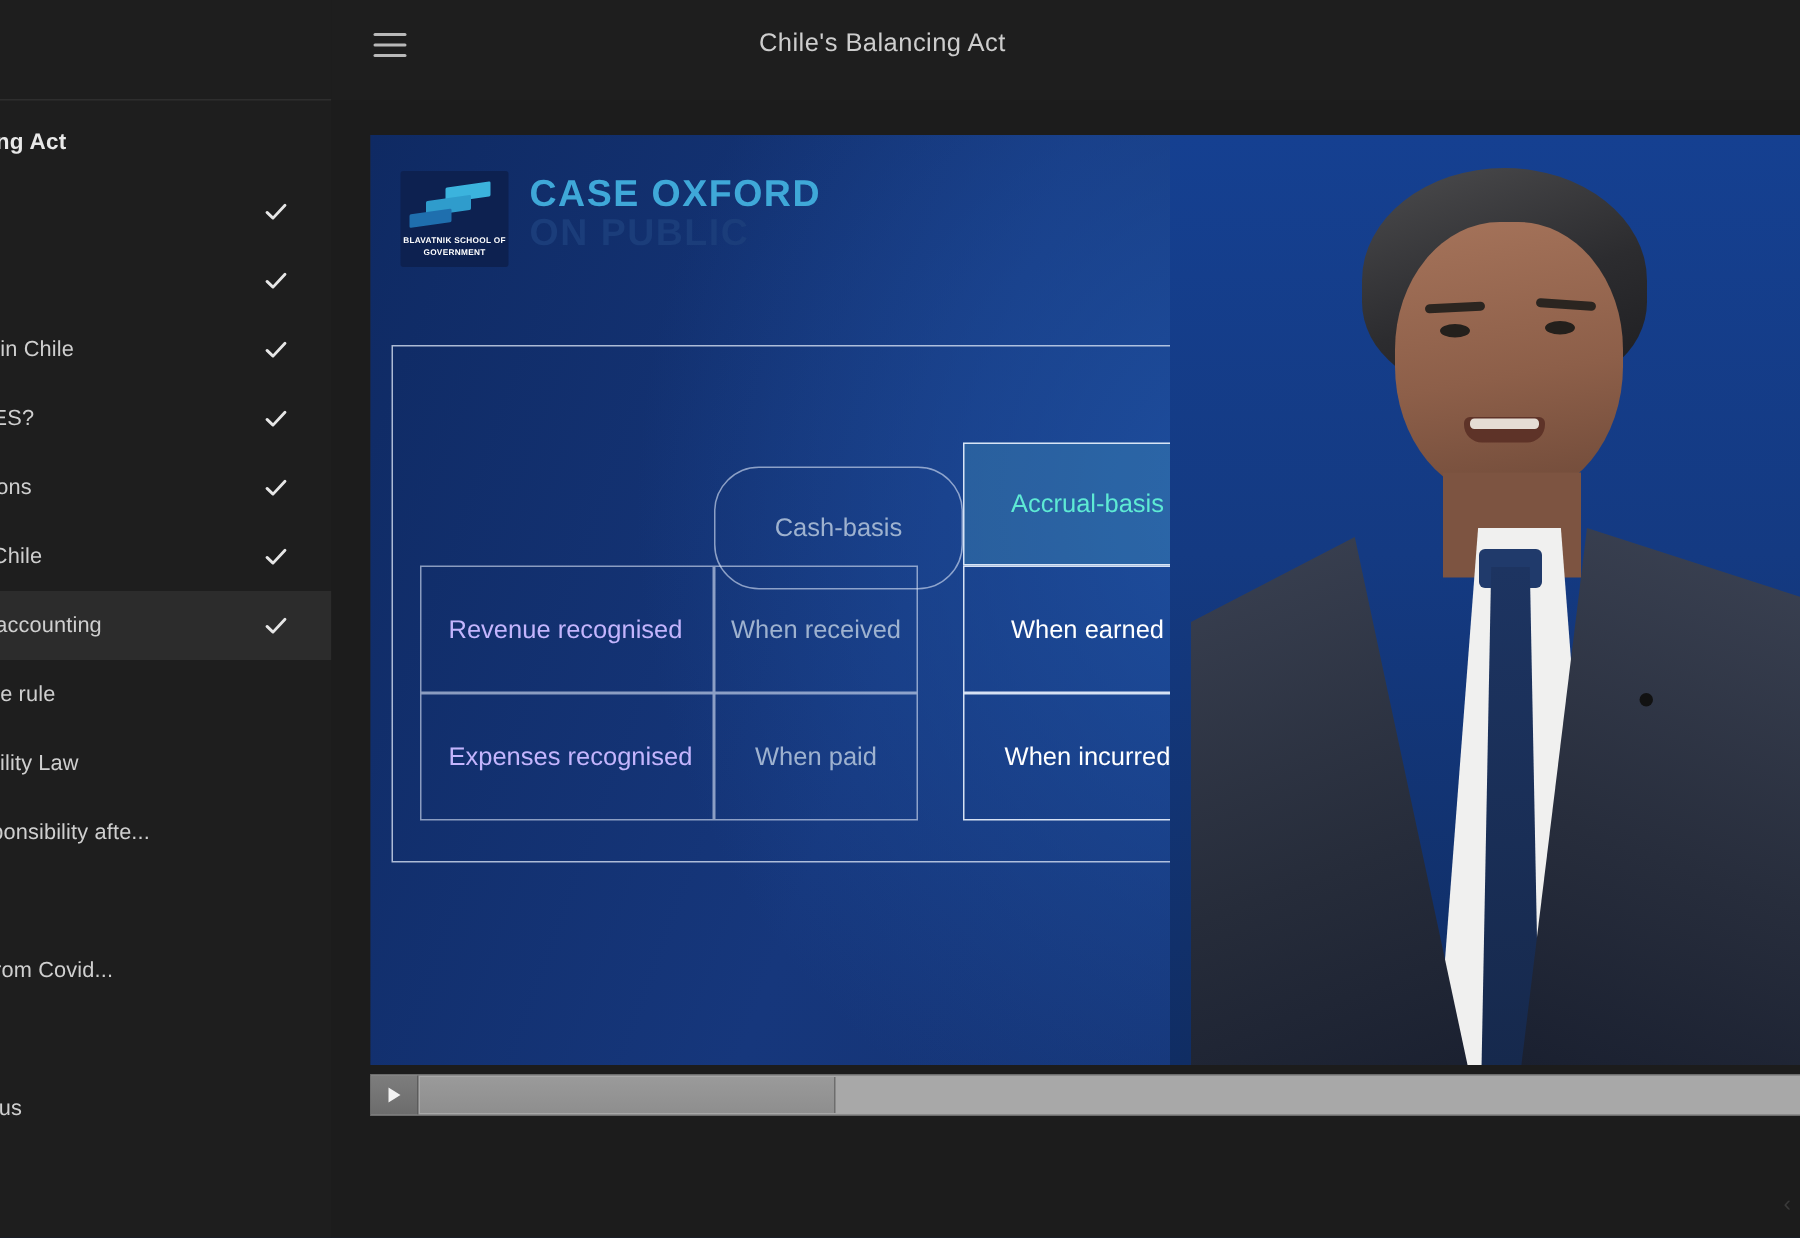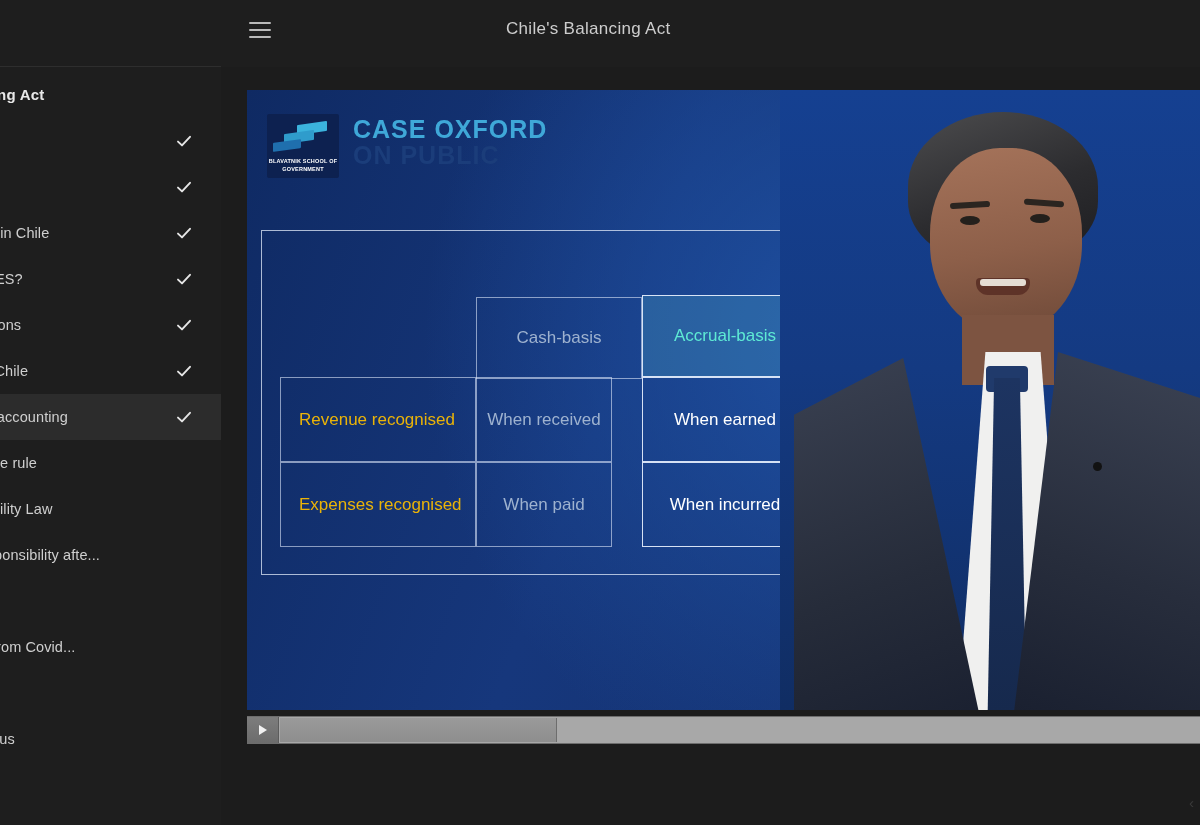--- a/index.html
+++ b/index.html
@@ -162,28 +162,28 @@
     position: absolute; left: 37px; top: 152px;
     font-size: 33px; color: #ffffff; letter-spacing: .3px;
   }
   .tbl { position: absolute; left: 33px; top: 205px; }
   .tbl-col-head {
     position: absolute; border: 1.2px solid rgba(220,230,248,.6);
     width: 166px; height: 82px;
     display: flex; align-items: center; justify-content: center;
     font-size: 17px;
   }
-  .ch-cash { left: 196px; top: 2px; color: #9eb2cf; }
+  .ch-cash { left: 196px; top: 16px; color: #9eb2cf; border-radius: 30px; }
   .ch-accr { left: 362px; top: 0; color: #5eead4; border-color: rgba(235,243,255,.9); background: rgba(86,176,206,.26); }
   .tbl-cell {
     position: absolute; border: 1.2px solid rgba(220,230,248,.6);
     height: 85px; display: flex; align-items: center;
     font-size: 17px; line-height: 1.25;
   }
-  .rowlabel { left: 0; width: 196px; padding-left: 18px; color: #eab308; }
+  .rowlabel { left: 0; width: 196px; padding-left: 18px; color: #c4b5fd; }
   .c-cash { left: 196px; width: 136px; justify-content: center; color: #9eb2cf; }
   .c-accr { left: 362px; width: 166px; justify-content: center; color: #ffffff; border-color: rgba(235,243,255,.9); }
   .r1 { top: 82px; } .r2 { top: 167px; }
 
   
   .presenter {
     position: absolute; right: 0; top: 0; width: 420px; height: 620px; overflow: hidden;
   }
   .p-bg { position: absolute; inset: 0; background: linear-gradient(180deg,#154091 0%,#143a82 45%,#102d63 100%); }
   .p-hair {

